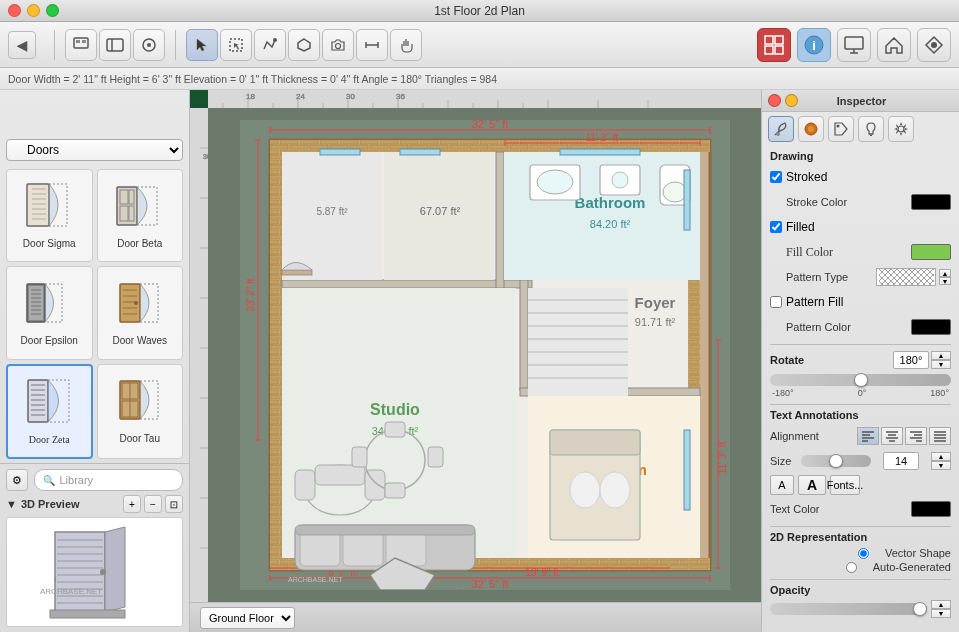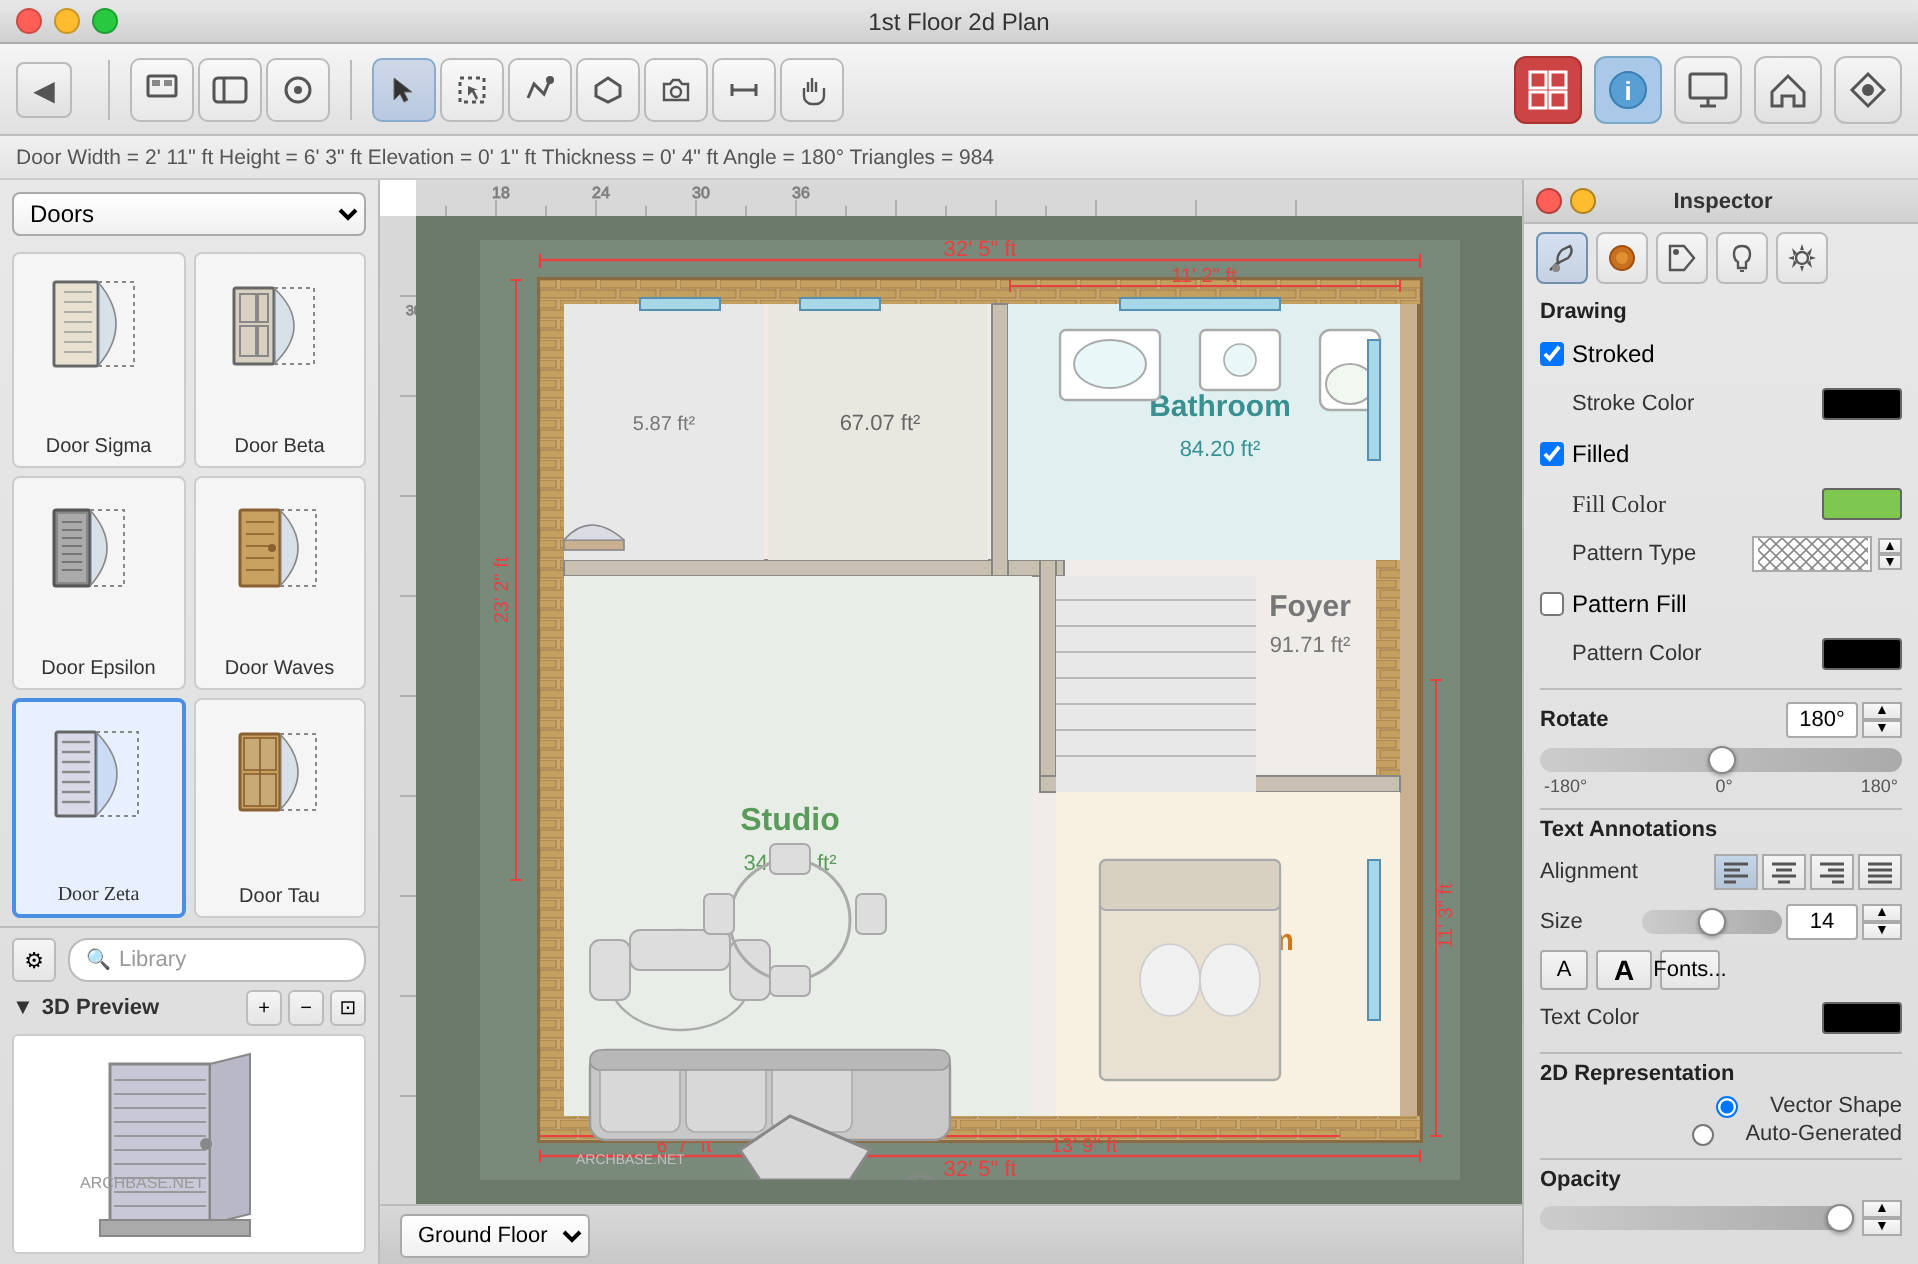--- a/index.html
+++ b/index.html
@@ -28,40 +28,40 @@
     
     .info-bar { height: 22px; background: linear-gradient(to bottom, #f0f0f0, #e4e4e4); border-bottom: 1px solid #ccc; display: flex; align-items: center; padding: 0 8px; font-size: 10.5px; color: #333; gap: 2px; }
     .info-bar span { color: #555; }
 
     
     .main { display: flex; height: calc(632px - 22px - 46px - 22px); }
 
     
     .left-sidebar { width: 190px; background: linear-gradient(to bottom, #e8e8e8, #dcdcdc); border-right: 1px solid #bbb; display: flex; flex-direction: column; }
     .sidebar-dropdown { margin: 6px 6px 4px 6px; }
-    .sidebar-dropdown select { width: 100%; height: 22px; border-radius: 4px; border: 1px solid #aaa; background: linear-gradient(to bottom, #fff, #f0f0f0); font-size: 12px; padding: 0 4px; }
+    .sidebar-dropdown select { width: 100%; height: 22px; border-radius: 4px; border: 1px solid #aaa; background: linear-gradient(to bottom, #fff, #f0f0f0); font-size: 12px; padding: 0 16px; margin-top: 43px; }
     .sidebar-grid { display: grid; grid-template-columns: 1fr 1fr; gap: 4px; padding: 4px 6px; flex: 1; overflow-y: auto; }
-    .sidebar-item { background: #f5f5f5; border: 1px solid #ccc; border-radius: 4px; display: flex; flex-direction: column; align-items: center; padding: 6px 4px 4px; cursor: pointer; justify-content: space-between; }
+    .sidebar-item { background: #f5f5f5; border: 1px solid #ccc; border-radius: 4px; display: flex; flex-direction: column; align-items: center; padding: 6px 4px 4px; cursor: pointer; }
     .sidebar-item.selected { border: 2px solid #4a90e2; background: #e8f0ff; font-family: Liberation Serif, serif; }
     .sidebar-item-img { width: 60px; height: 60px; display: flex; align-items: center; justify-content: center; }
     .sidebar-item-label { font-size: 10px; color: #333; margin-top: 2px; text-align: center; }
 
     
     .sidebar-bottom { border-top: 1px solid #bbb; padding: 5px 6px; }
     .sidebar-tools { display: flex; gap: 6px; align-items: center; margin-bottom: 4px; }
     .sidebar-tool-btn { width: 22px; height: 22px; border-radius: 3px; border: 1px solid #bbb; background: linear-gradient(to bottom, #f5f5f5, #e5e5e5); display: flex; align-items: center; justify-content: center; cursor: pointer; font-size: 11px; }
     .search-box { flex: 1; height: 22px; border-radius: 10px; border: 1px solid #bbb; background: #fff; display: flex; align-items: center; padding: 0 8px; font-size: 11px; color: #999; }
     .preview-header { display: flex; align-items: center; justify-content: space-between; margin-bottom: 4px; cursor: pointer; }
     .preview-label { font-size: 11px; font-weight: 600; color: #333; display: flex; align-items: center; gap: 4px; }
     .preview-controls { display: flex; gap: 3px; }
     .preview-btn { width: 18px; height: 18px; border-radius: 3px; border: 1px solid #bbb; background: linear-gradient(to bottom, #f5f5f5, #e5e5e5); display: flex; align-items: center; justify-content: center; cursor: pointer; font-size: 10px; }
     .preview-area { height: 110px; background: #fff; border: 1px solid #ccc; border-radius: 3px; display: flex; align-items: center; justify-content: center; overflow: hidden; }
 
     
-    .canvas-area { flex: 1; background: #ffffff; position: relative; overflow: hidden; }
+    .canvas-area { flex: 1; background: #14532d; position: relative; overflow: hidden; }
     .canvas-ruler-top { position: absolute; top: 0; left: 18px; right: 0; height: 18px; background: #d0d0d0; border-bottom: 1px solid #bbb; }
     .canvas-ruler-left { position: absolute; top: 18px; left: 0; width: 18px; bottom: 30px; background: #d0d0d0; border-right: 1px solid #bbb; }
     .canvas-content { position: absolute; top: 18px; left: 18px; right: 0; bottom: 30px; background: #6b7a6b; display: flex; align-items: center; justify-content: center; }
     .floor-plan { position: relative; width: 490px; height: 470px; }
     .canvas-bottom { position: absolute; bottom: 0; left: 0; right: 0; height: 30px; background: linear-gradient(to bottom, #d8d8d8, #c8c8c8); border-top: 1px solid #bbb; display: flex; align-items: center; padding: 0 10px; }
     .floor-select { height: 22px; border-radius: 3px; border: 1px solid #aaa; background: linear-gradient(to bottom, #fff, #f0f0f0); font-size: 11px; padding: 0 4px; }
 
     
     .right-inspector { width: 198px; background: linear-gradient(to bottom, #e8e8e8, #dcdcdc); border-left: 1px solid #bbb; display: flex; flex-direction: column; overflow-y: auto; }
     .inspector-titlebar { height: 22px; background: linear-gradient(to bottom, #e0e0e0, #d0d0d0); border-bottom: 1px solid #bbb; display: flex; align-items: center; justify-content: space-between; padding: 0 6px; }
@@ -749,21 +749,21 @@
                   <line x1="1" y1="5" x2="13" y2="5" stroke="#555" stroke-width="1.5"></line>
                   <line x1="1" y1="8" x2="13" y2="8" stroke="#555" stroke-width="1.5"></line>
                   <line x1="1" y1="11" x2="13" y2="11" stroke="#555" stroke-width="1.5"></line>
                 </svg>
             </div>
           </div>
         </div>
 
         <div class="inspector-row">
           <span style="font-size:11px;color:#333;">Size</span>
-          <div style="display:flex;align-items:center;gap:2px;">
+          <div style="display:flex;align-items:center;gap:12px;">
             <div class="slider-row" style="width:70px;">
               <input type="range" class="inspector-slider" value="50" style="width: 70px;">
             </div>
             <div class="value-box">14</div>
             <div class="stepper">
               <div class="stepper-btn">▲</div>
               <div class="stepper-btn">▼</div>
             </div>
           </div>
         </div>

